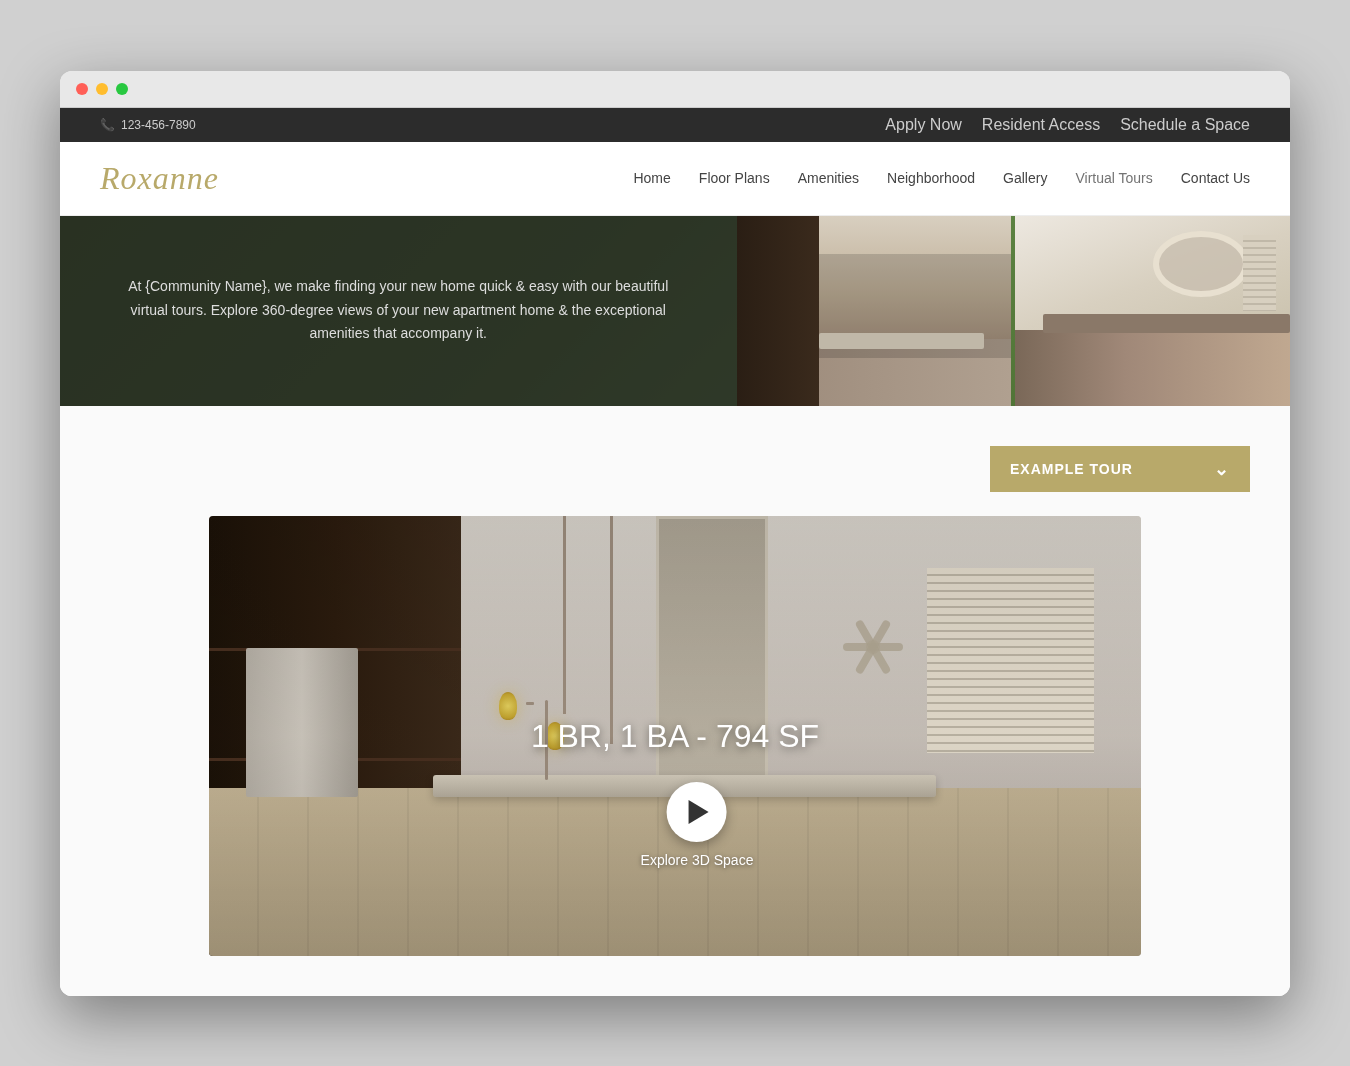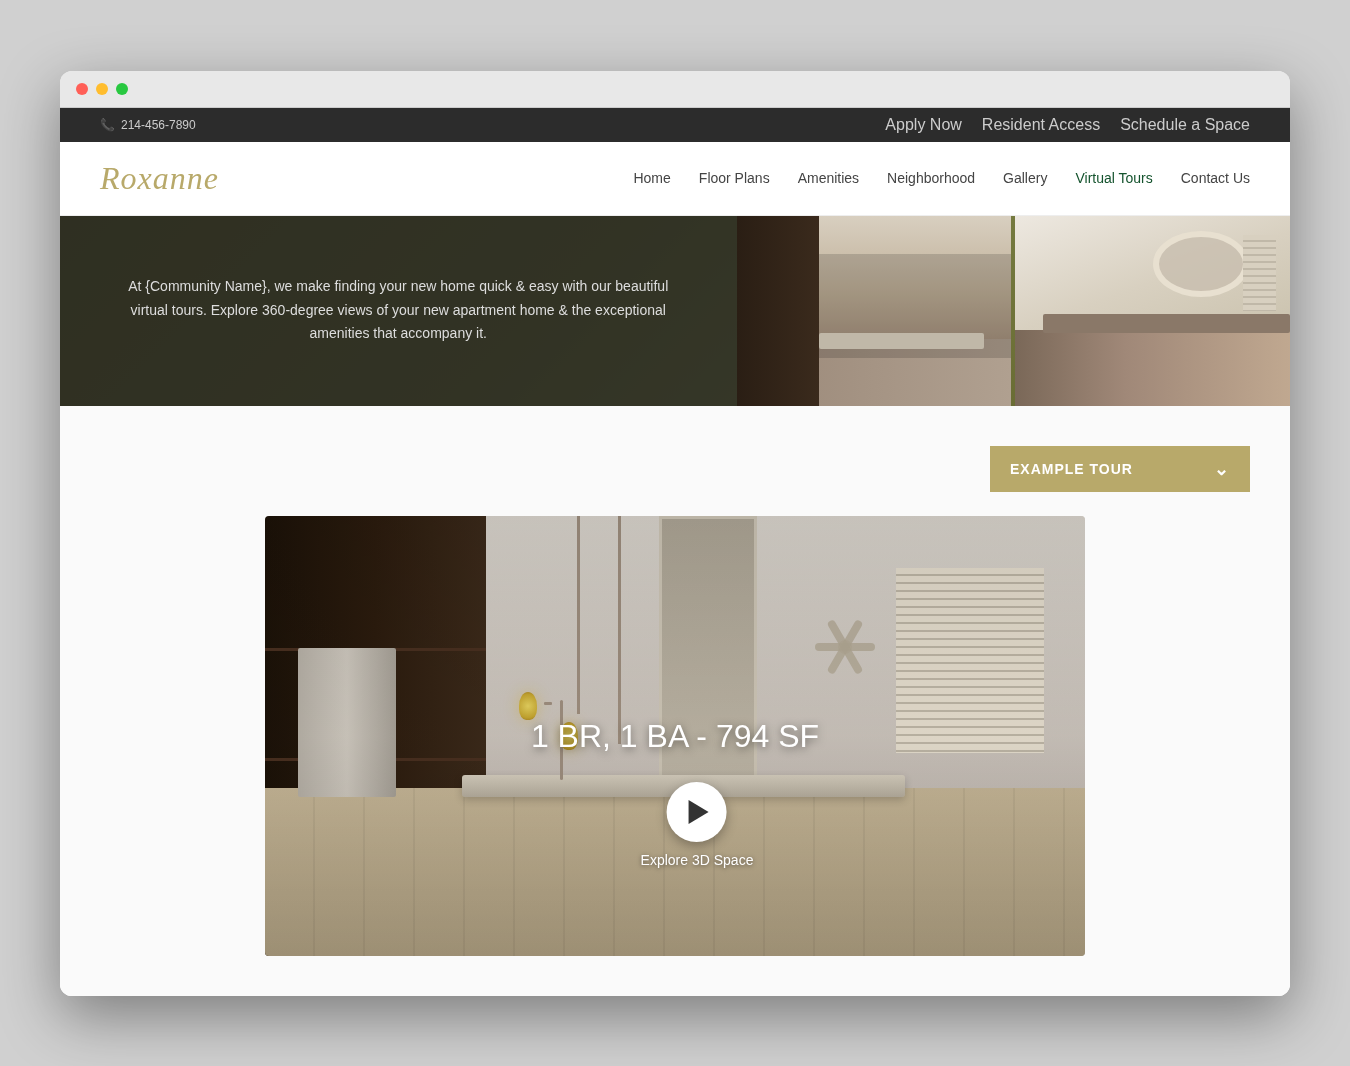--- a/index.html
+++ b/index.html
@@ -66,25 +66,25 @@
       font-weight: 300;
       letter-spacing: 1px;
     }
     .main-nav { display: flex; align-items: center; gap: 28px; }
     .main-nav a {
       text-decoration: none;
       color: #444;
       font-size: 14px;
       font-weight: 400;
     }
-    .main-nav a.active { color: #14532d; }
+    .main-nav a.active { color: #737373; }
     
     .hero-section {
       position: relative;
-      background: #a16207;
+      background: #4d7c0f;
       min-height: 190px;
       display: flex;
       align-items: stretch;
       justify-content: flex-end;
     }
     .hero-bg {
       position: absolute;
       top: 0; left: 0; right: 0; bottom: 0;
       background: linear-gradient(135deg, #4a6741 0%, #5a7a50 40%, #6b8f60 60%, #3a5530 100%);
       opacity: 0.7;
@@ -154,21 +154,21 @@
     }
     .tour-dropdown-chevron {
       font-size: 18px;
       color: white;
     }
     
     .tour-preview {
       position: relative;
       border-radius: 4px;
       overflow: hidden;
-      width: 820px;
+      width: 932px;
       height: 440px;
       margin: 0 auto;
     }
     
     .room-scene {
       width: 100%;
       height: 100%;
       background: linear-gradient(180deg, #d8d0c8 0%, #c8c0b8 30%, #b8b0a8 60%, #a8a098 100%);
       position: relative;
       overflow: hidden;
@@ -238,21 +238,21 @@
     <div class="browser-dot dot-red"></div>
     <div class="browser-dot dot-yellow"></div>
     <div class="browser-dot dot-green"></div>
   </div>
 
   <div class="site-content">
 
     <div class="top-bar">
       <div class="top-bar-left">
         <span>📞</span>
-        <span>214-456-7890</span>
+        <span>123-456-7890</span>
       </div>
       <div class="top-bar-right">
         <a>Apply Now</a>
         <a>Resident Access</a>
         <a>Schedule a Space</a>
       </div>
     </div>
 
     <div class="main-header">
       <div class="logo-text">Roxanne</div>

